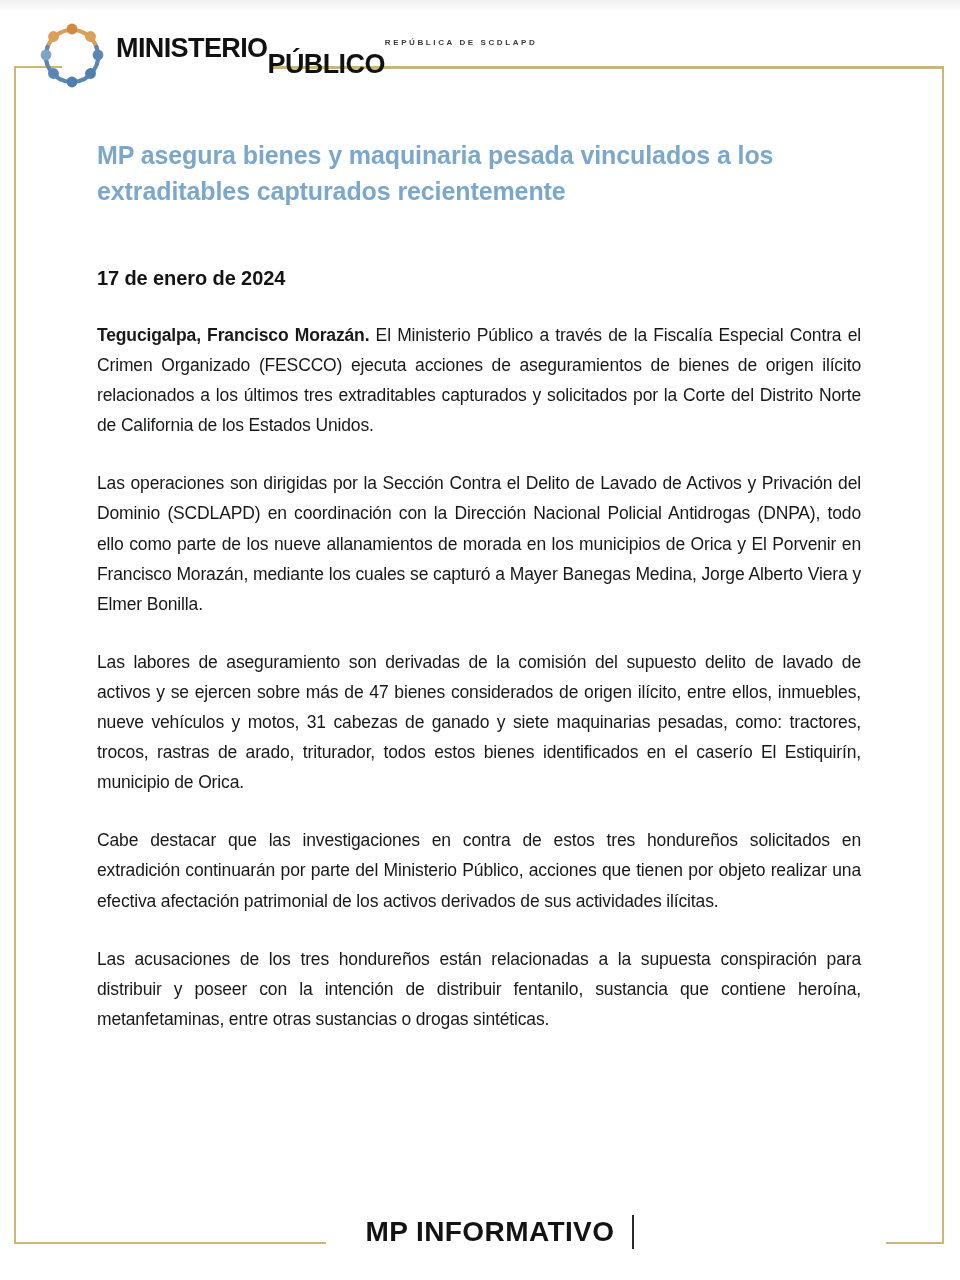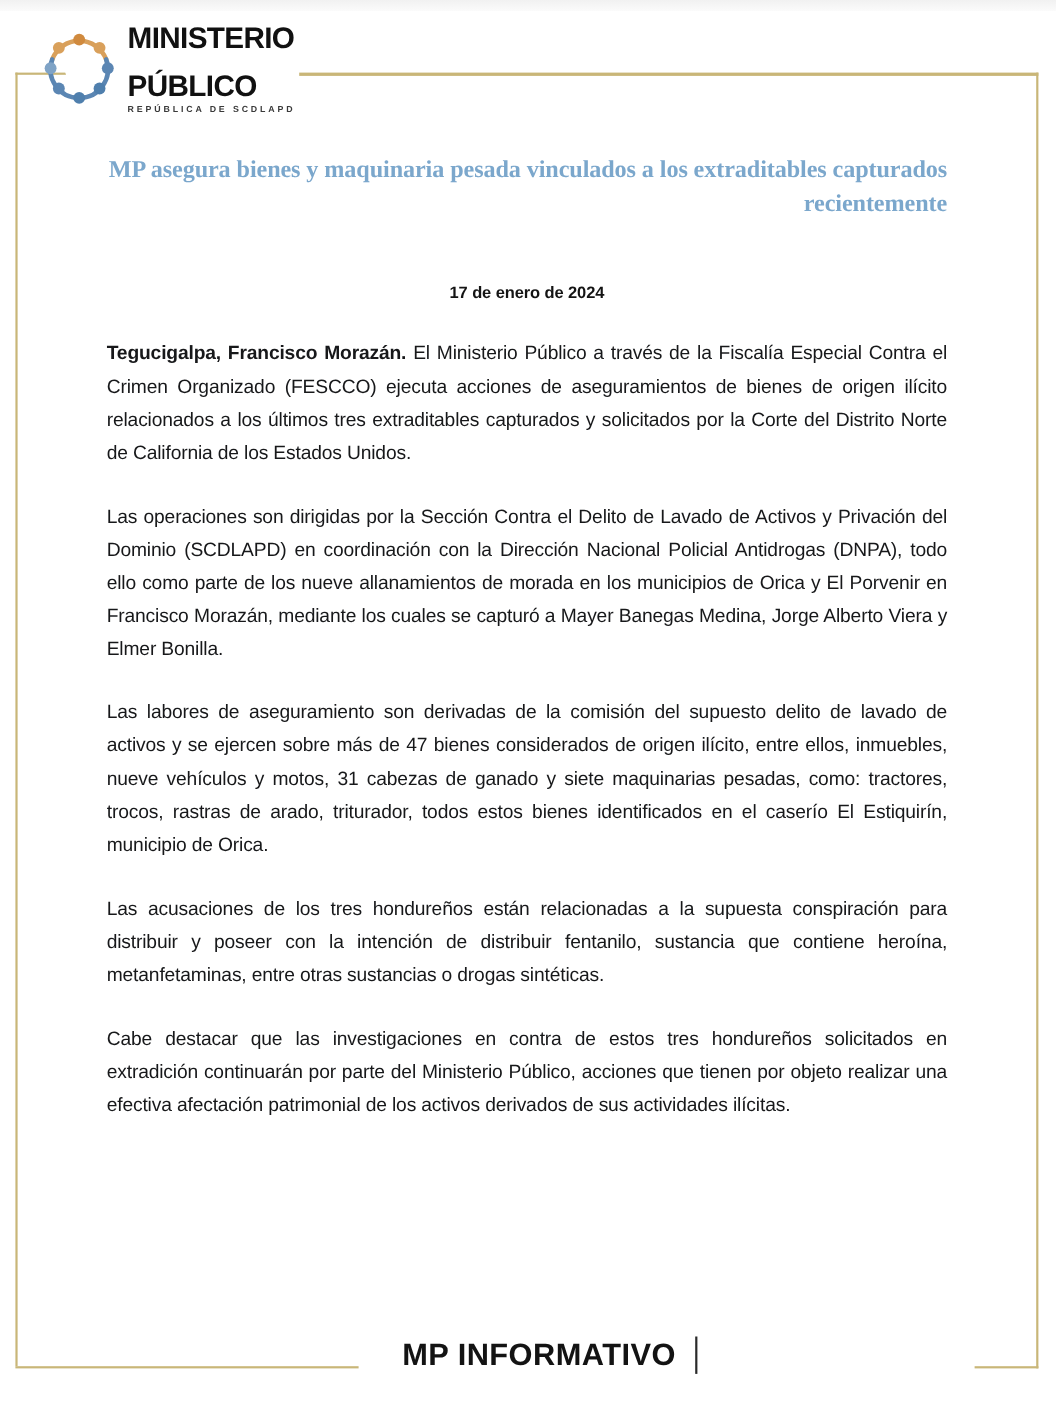--- a/index.html
+++ b/index.html
@@ -91,21 +91,21 @@
   }
   .logo-mark {
     width: 68px;
     height: 68px;
     position: relative;
     flex: 0 0 auto;
   }
   .logo-mark svg { display: block; }
   .wordmark {
     display: flex;
-    flex-direction: column;
+    flex-direction: row;
     justify-content: flex-start;
     line-height: 1;
   }
   .wm-line1, .wm-line2 {
     font-family: "Liberation Sans", sans-serif;
     font-weight: bold;
     font-size: 27px;
     letter-spacing: -0.6px;
     color: #111111;
   }
@@ -120,31 +120,30 @@
 
   
   .content {
     position: absolute;
     left: 97px;
     top: 138px;
     width: 764px;
   }
   .headline {
     color: #7ba7cc;
-    font-size: 22px;
+    font-size: 25px;
     font-weight: bold;
     line-height: 1.42;
-    text-align: right;
+    text-align: left;
     margin: 0 0 2px 0;
     letter-spacing: -0.1px;
-    font-family: Liberation Serif, serif;
   }
   .dateline {
-    text-align: center;
-    font-size: 15px;
+    text-align: left;
+    font-size: 20px;
     font-weight: bold;
     color: #141414;
     margin-top: 58px;
     margin-bottom: 0;
     letter-spacing: -0.1px;
   }
   .para {
     font-size: 17.5px;
     line-height: 1.72;
     color: #17181a;
@@ -234,23 +233,23 @@
     <h1 class="headline">MP asegura bienes y maquinaria pesada vinculados a los extraditables capturados recientemente</h1>
 
     <div class="dateline">17 de enero de 2024</div>
 
     <p class="para"><b>Tegucigalpa, Francisco Morazán.</b><span> El Ministerio Público a través de la Fiscalía Especial Contra el Crimen Organizado (FESCCO) ejecuta acciones de aseguramientos de bienes de origen ilícito relacionados a los últimos tres extraditables capturados y solicitados por la Corte del Distrito Norte de California de los Estados Unidos.</span></p>
 
     <p class="para">Las operaciones son dirigidas por la Sección Contra el Delito de Lavado de Activos y Privación del Dominio (SCDLAPD) en coordinación con la Dirección Nacional Policial Antidrogas (DNPA), todo ello como parte de los nueve allanamientos de morada en los municipios de Orica y El Porvenir en Francisco Morazán, mediante los cuales se capturó a Mayer Banegas Medina, Jorge Alberto Viera y Elmer Bonilla.</p>
 
     <p class="para">Las labores de aseguramiento son derivadas de la comisión del supuesto delito de lavado de activos y se ejercen sobre más de 47 bienes considerados de origen ilícito, entre ellos, inmuebles, nueve vehículos y motos, 31 cabezas de ganado y siete maquinarias pesadas, como: tractores, trocos, rastras de arado, triturador, todos estos bienes identificados en el caserío El Estiquirín, municipio de Orica.</p>
 
+    <p class="para">Cabe destacar que las investigaciones en contra de estos tres hondureños solicitados en extradición continuarán por parte del Ministerio Público, acciones que tienen por objeto realizar una efectiva afectación patrimonial de los activos derivados de sus actividades ilícitas.</p>
+
     <p class="para">Las acusaciones de los tres hondureños están relacionadas a la supuesta conspiración para distribuir y poseer con la intención de distribuir fentanilo, sustancia que contiene heroína, metanfetaminas, entre otras sustancias o drogas sintéticas.</p>
-
-    <p class="para">Cabe destacar que las investigaciones en contra de estos tres hondureños solicitados en extradición continuarán por parte del Ministerio Público, acciones que tienen por objeto realizar una efectiva afectación patrimonial de los activos derivados de sus actividades ilícitas.</p>
 
   </div>
 
   <div class="footer">
     <div class="footer-text">MP INFORMATIVO</div>
     <div class="footer-sep"></div>
   </div>
 
 </div>
 

